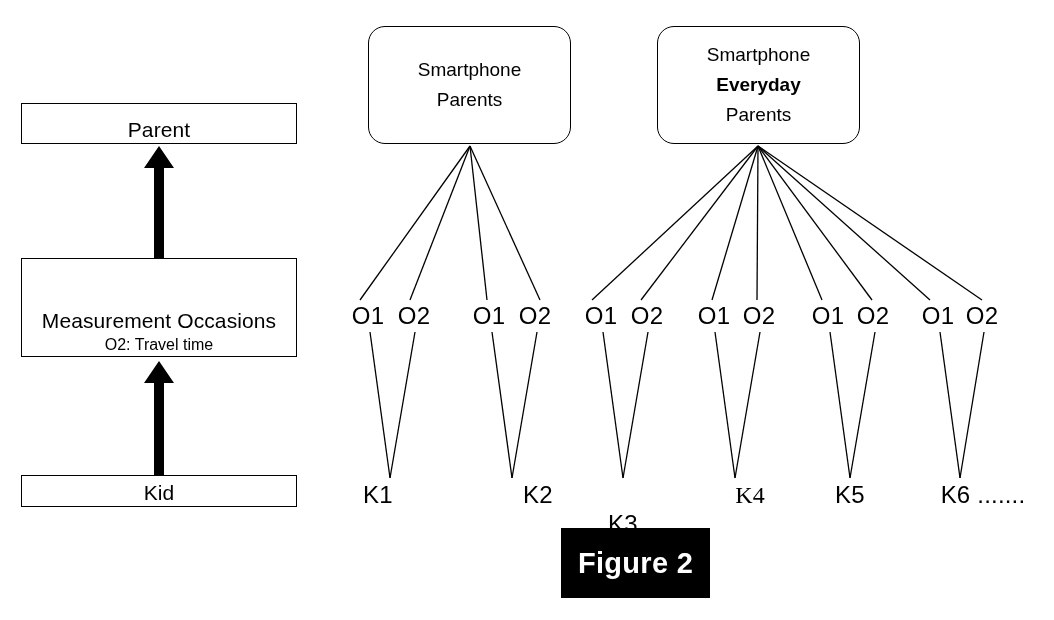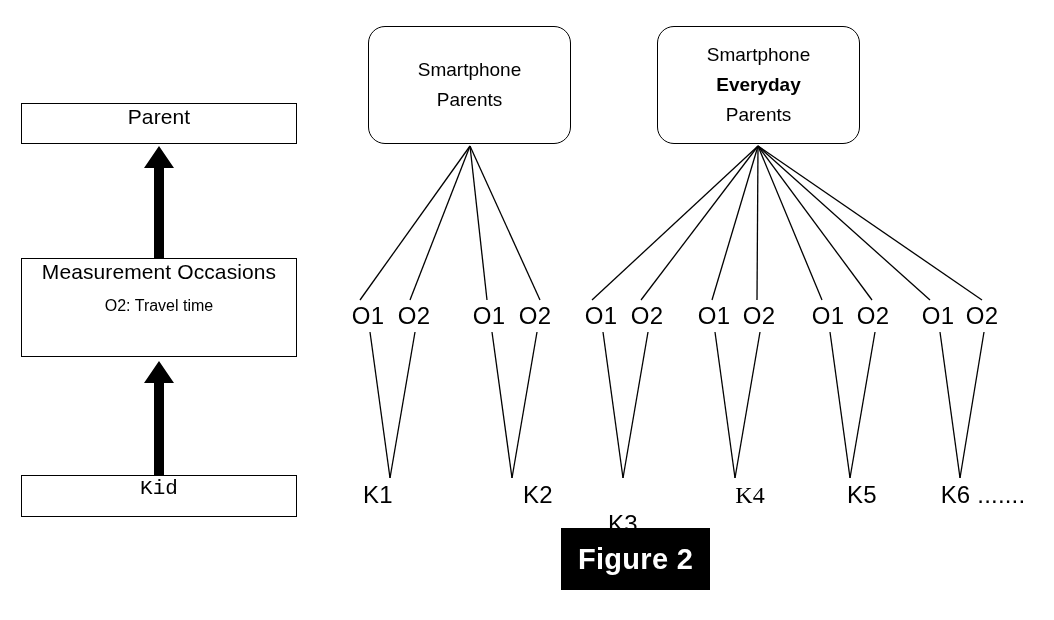--- a/index.html
+++ b/index.html
@@ -30,47 +30,47 @@
 
   
   .legend-box {
     position: absolute;
     box-sizing: border-box;
     border: 1.6px solid #000000;
     background: #ffffff;
     display: flex;
     flex-direction: column;
     align-items: center;
-    justify-content: flex-start;
+    justify-content: flex-end;
     text-align: center;
   }
   #box-parent {
     left: 21px; top: 103px;
     width: 276px; height: 41px;
   }
   #box-occasions {
     left: 21px; top: 258px;
     width: 276px; height: 99px;
   }
   #box-kid {
     left: 21px; top: 475px;
-    width: 276px; height: 42px; font-family: Liberation Mono, monospace;
+    width: 276px; height: 32px;
   }
   .legend-title {
     font-size: 21px;
     line-height: 26px;
     font-weight: 400;
     letter-spacing: 0.1px;
   }
   .legend-sub {
     font-size: 16px;
     line-height: 22px;
     font-weight: 400;
   }
-  #box-occasions .legend-title { margin-bottom: 10px; }
+  #box-occasions .legend-title { margin-bottom: 0; }
 
   
   .group-box {
     position: absolute;
     box-sizing: border-box;
     border: 1.6px solid #000000;
     border-radius: 17px;
     background: #ffffff;
     display: flex;
     flex-direction: column;
@@ -105,21 +105,21 @@
     transform: translate(-50%, -50%);
     letter-spacing: 0.2px;
   }
   .o-label { }
   .k-label { }
 
   
   #figure-caption {
     position: absolute;
     left: 561px; top: 528px;
-    width: 149px; height: 62px;
+    width: 149px; height: 70px;
     background: #000000;
     color: #ffffff;
     display: flex;
     align-items: center;
     justify-content: center;
     font-size: 29px;
     font-weight: 700;
     letter-spacing: 0.3px;
   }
 </style>
@@ -214,19 +214,19 @@
       <div class="node-label o-label" style="left: 828px; top: 316px;">O1</div>
       <div class="node-label o-label" style="left: 873px; top: 316px;">O2</div>
       <div class="node-label o-label" style="left: 938px; top: 316px;">O1</div>
       <div class="node-label o-label" style="left: 982px; top: 316px;">O2</div>
     </div>
   <div id="kid-node-layer">
       <div class="node-label k-label" style="left: 378px; top: 495px;">K1</div>
       <div class="node-label k-label" style="left: 512px; top: 495px; margin-left: 26px;">K2</div>
       <div class="node-label k-label" style="left: 623px; top: 524px;">K3</div>
       <div class="node-label k-label" style="left: 750px; top: 495px; font-family: Liberation Serif, serif;">K4</div>
-      <div class="node-label k-label" style="left: 850px; top: 495px; margin-left: 12px;">K5</div>
+      <div class="node-label k-label" style="left: 850px; top: 495px;">K5</div>
       <div class="node-label k-label" style="left: 983px; top: 495px;">K6 .......</div>
     </div>
 
   <div id="figure-caption">Figure 2</div>
 
 </div>
 
 </body></html>

